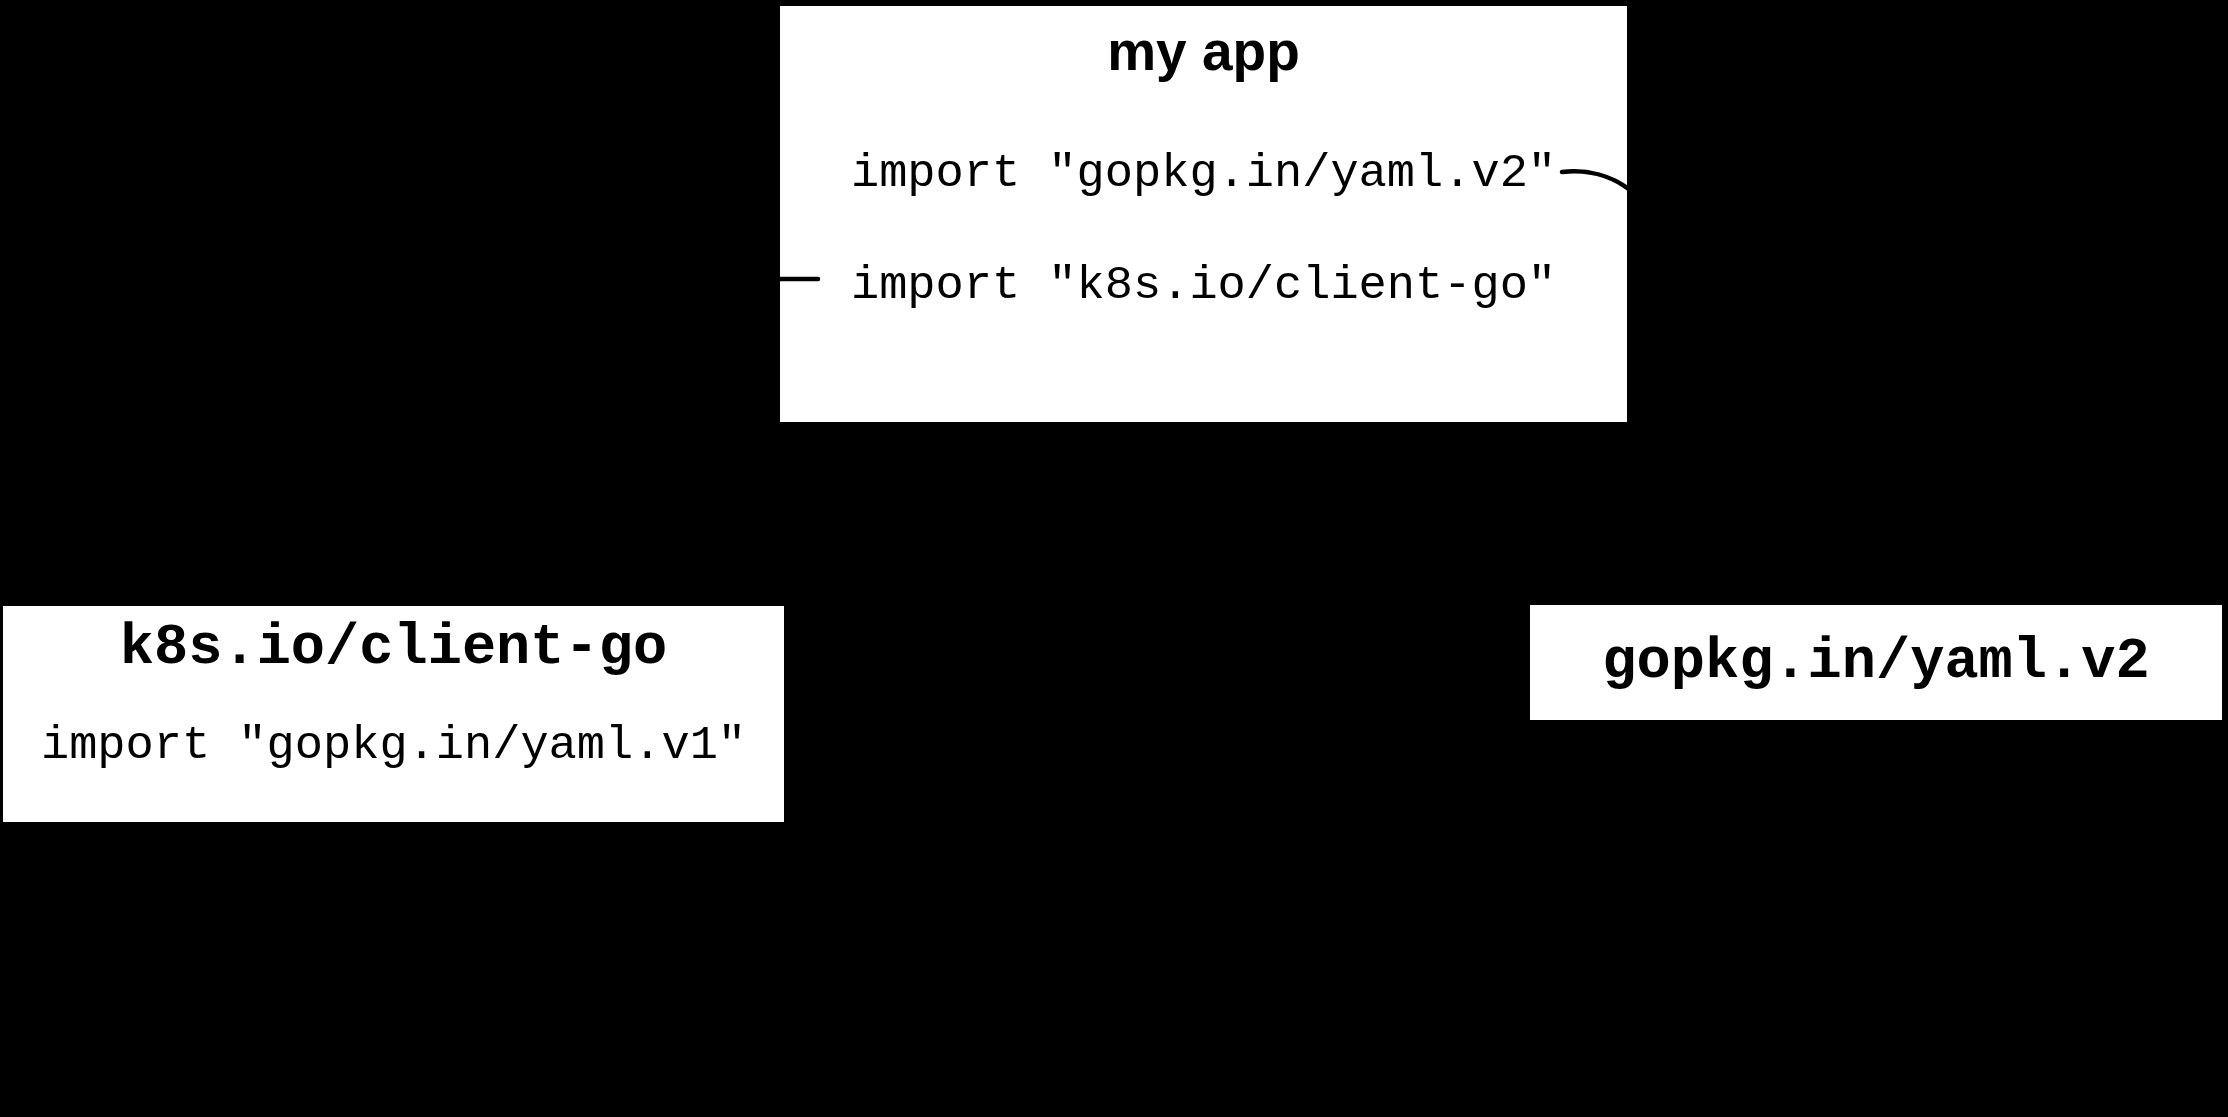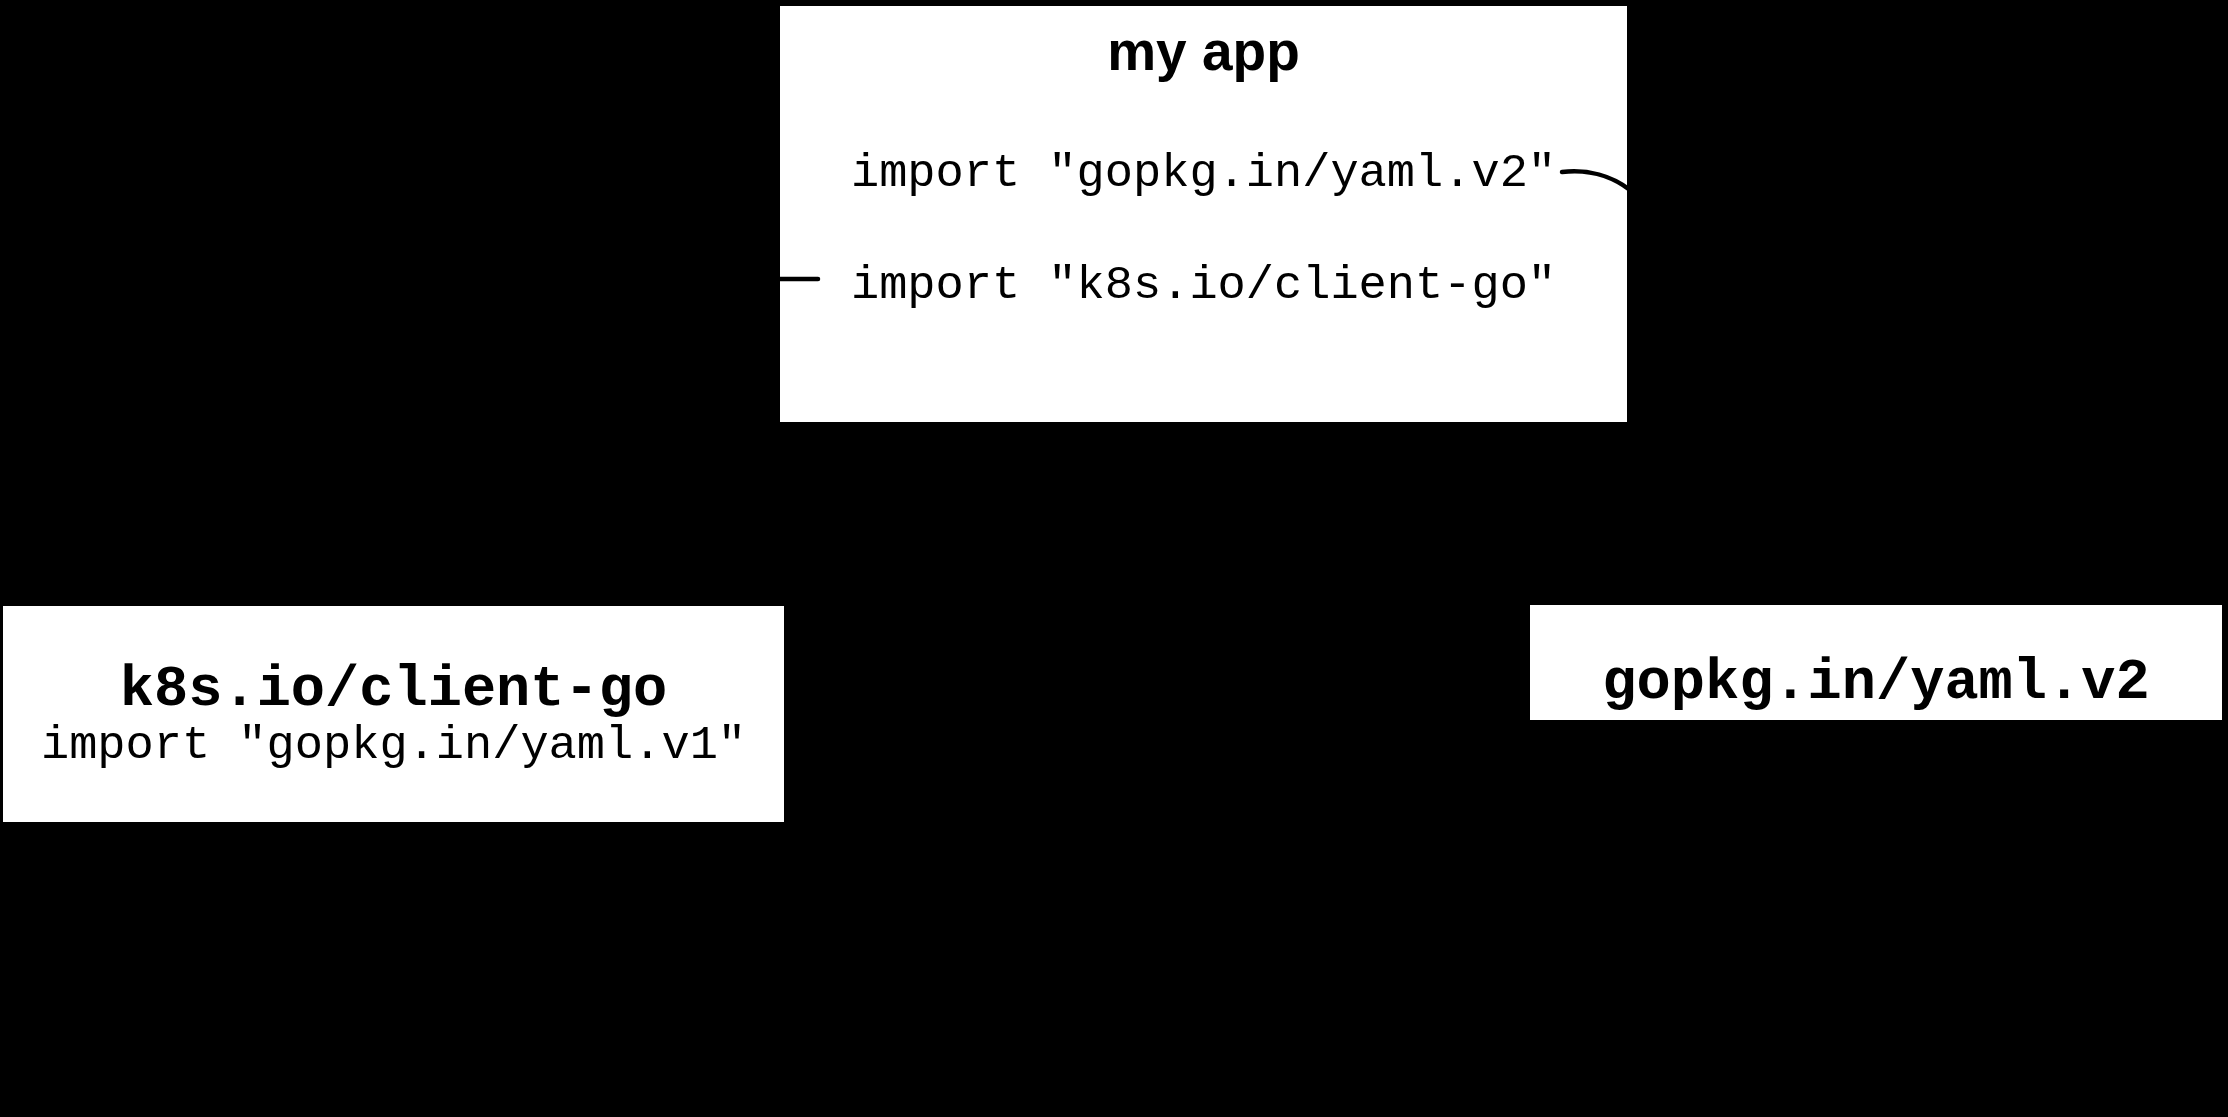--- a/index.html
+++ b/index.html
@@ -33,21 +33,20 @@
   .node-title-mono {
     position: absolute;
     left: 0;
     width: 100%;
     text-align: center;
     font-family: "Liberation Mono", monospace;
     font-weight: bold;
     font-size: 57px;
     line-height: 1;
     white-space: pre;
-    margin-top: 42px;
   }
   .import-line {
     position: absolute;
     left: 0;
     width: 100%;
     text-align: center;
     font-family: "Liberation Mono", monospace;
     font-weight: normal;
     font-size: 47px;
     line-height: 1;

